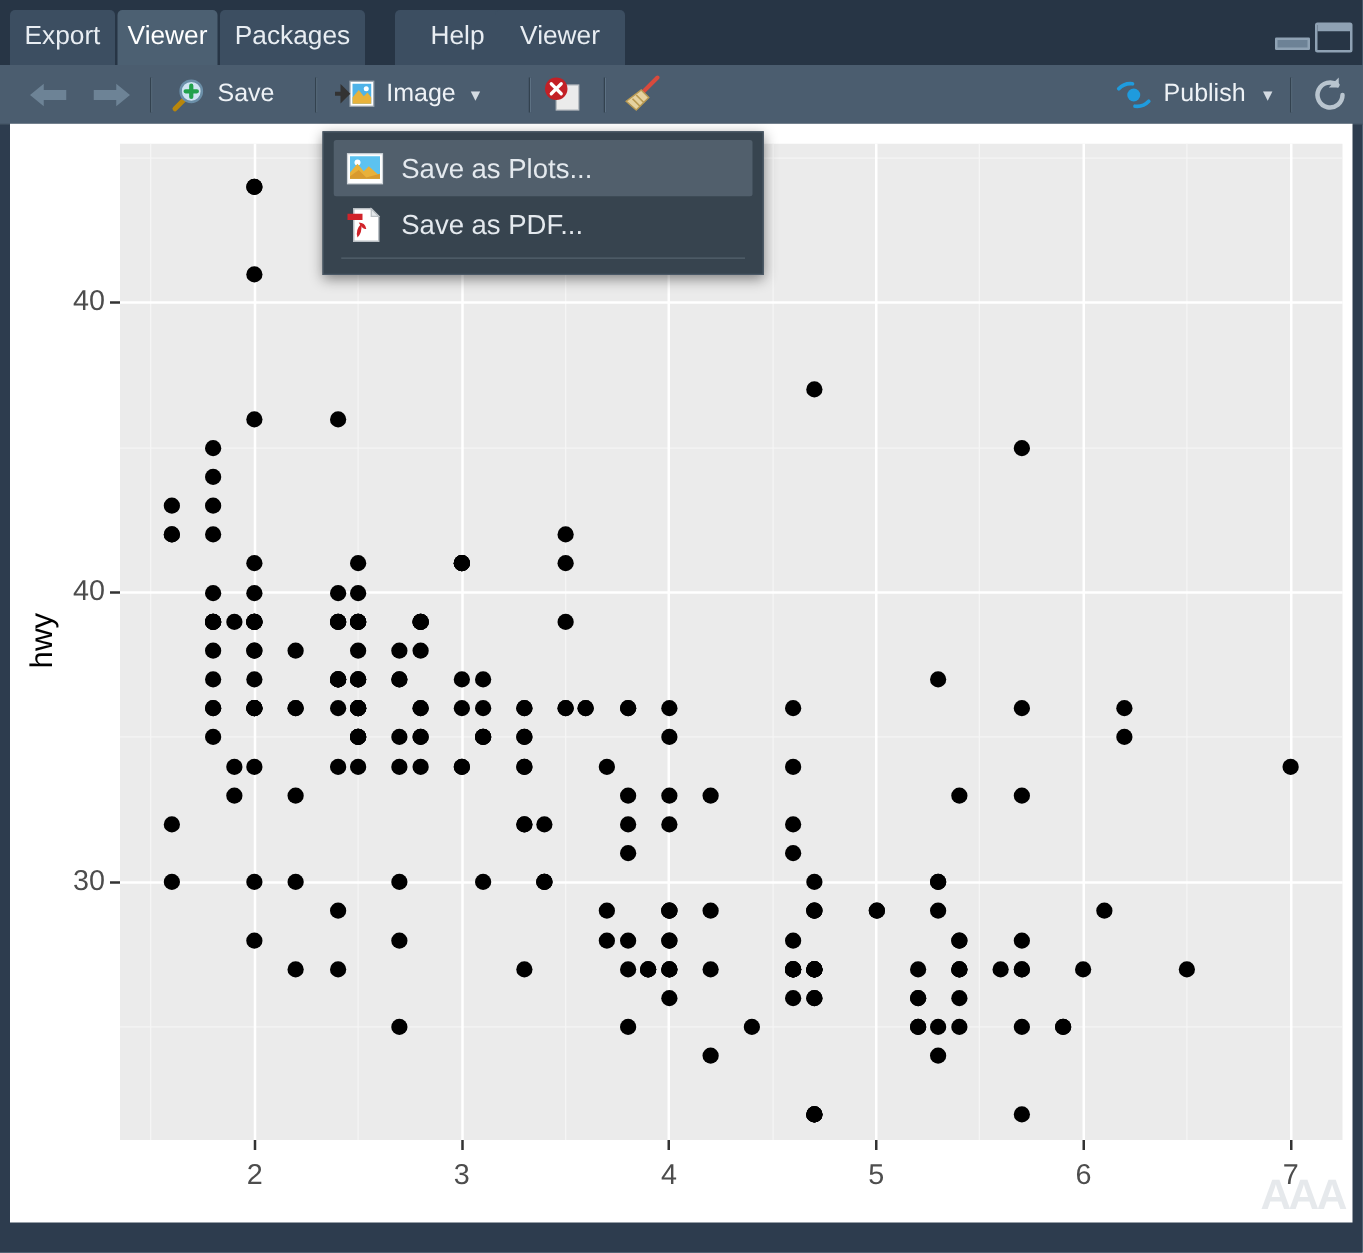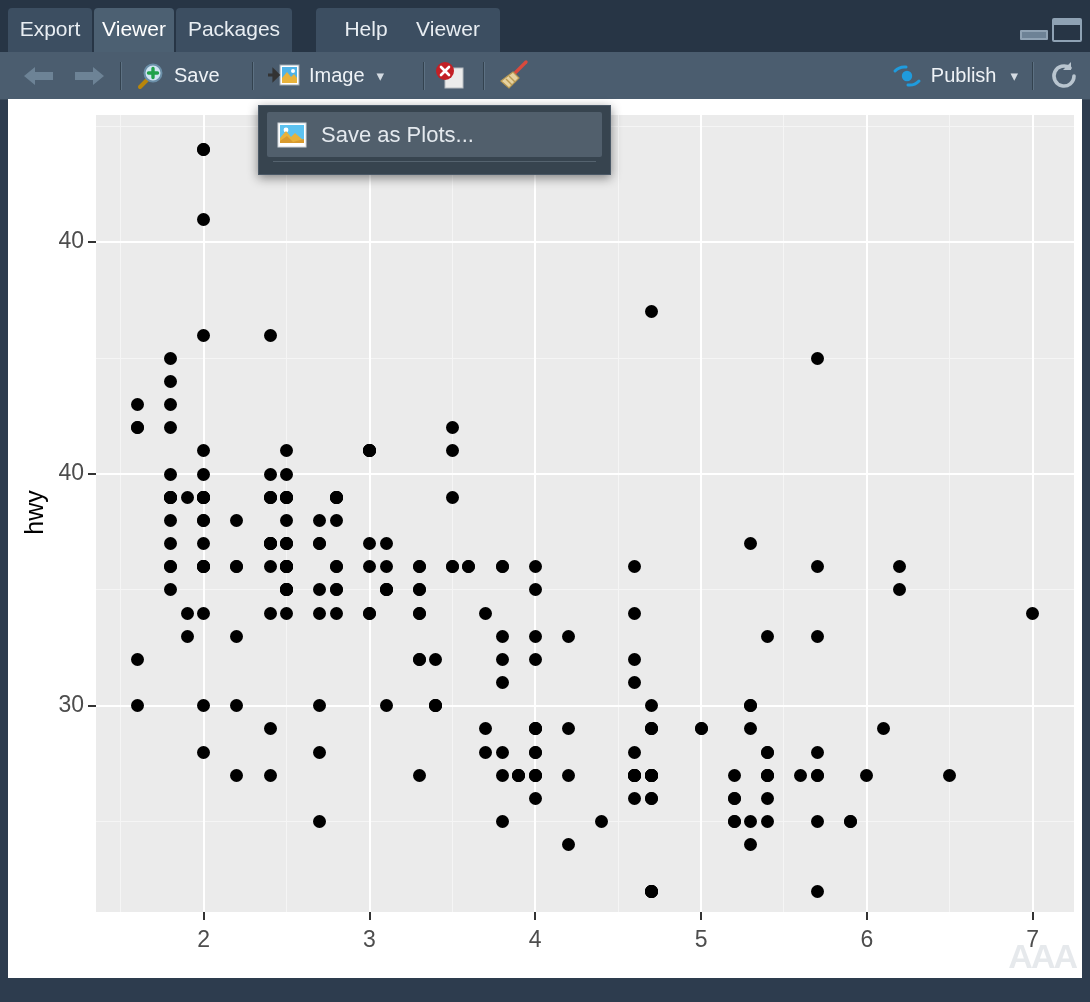--- a/index.html
+++ b/index.html
@@ -602,18 +602,30 @@
           <rect x="1" y="3" width="28" height="24" fill="#ffffff" stroke="#cfd5da" stroke-width="1"></rect>
           <rect x="3" y="5" width="24" height="18" fill="#5cc2f0"></rect>
           <circle cx="9" cy="10" r="2.4" fill="#ffffff"></circle>
           <path d="M3 18 L9 11 L14 17 L18 13 L27 21 L27 23 L3 23 Z" fill="#e8b13a"></path>
           <path d="M3 21 L10 16 L16 22 L27 19 L27 23 L3 23 Z" fill="#d89a2e"></path>
         </svg>
       </span>
       <span>Save as Plots...</span>
     </div>
 
+    <div class="menu-item">
+      <span class="menu-icon">
+        <svg width="30" height="30" viewBox="0 0 30 30">
+          <path d="M6 2 H20 L26 8 V28 H6 Z" fill="#ffffff" stroke="#b9bfc4" stroke-width="1.2"></path>
+          <path d="M20 2 L26 8 H20 Z" fill="#e4e8eb" stroke="#b9bfc4" stroke-width="1"></path>
+          <rect x="1" y="6" width="12" height="5" fill="#d1232a"></rect>
+          <path d="M10 13 q5 0 6 5 q-3 1 -6 -5 z" fill="#d1232a"></path>
+          <path d="M12 14 q1 7 -3 11 q-2 -6 3 -11 z" fill="#d1232a"></path>
+        </svg>
+      </span>
+      <span>Save as PDF...</span>
+    </div>
 
     <div class="menu-sep"></div>
 
   </div>
 
 </div>
 
 </body></html>

